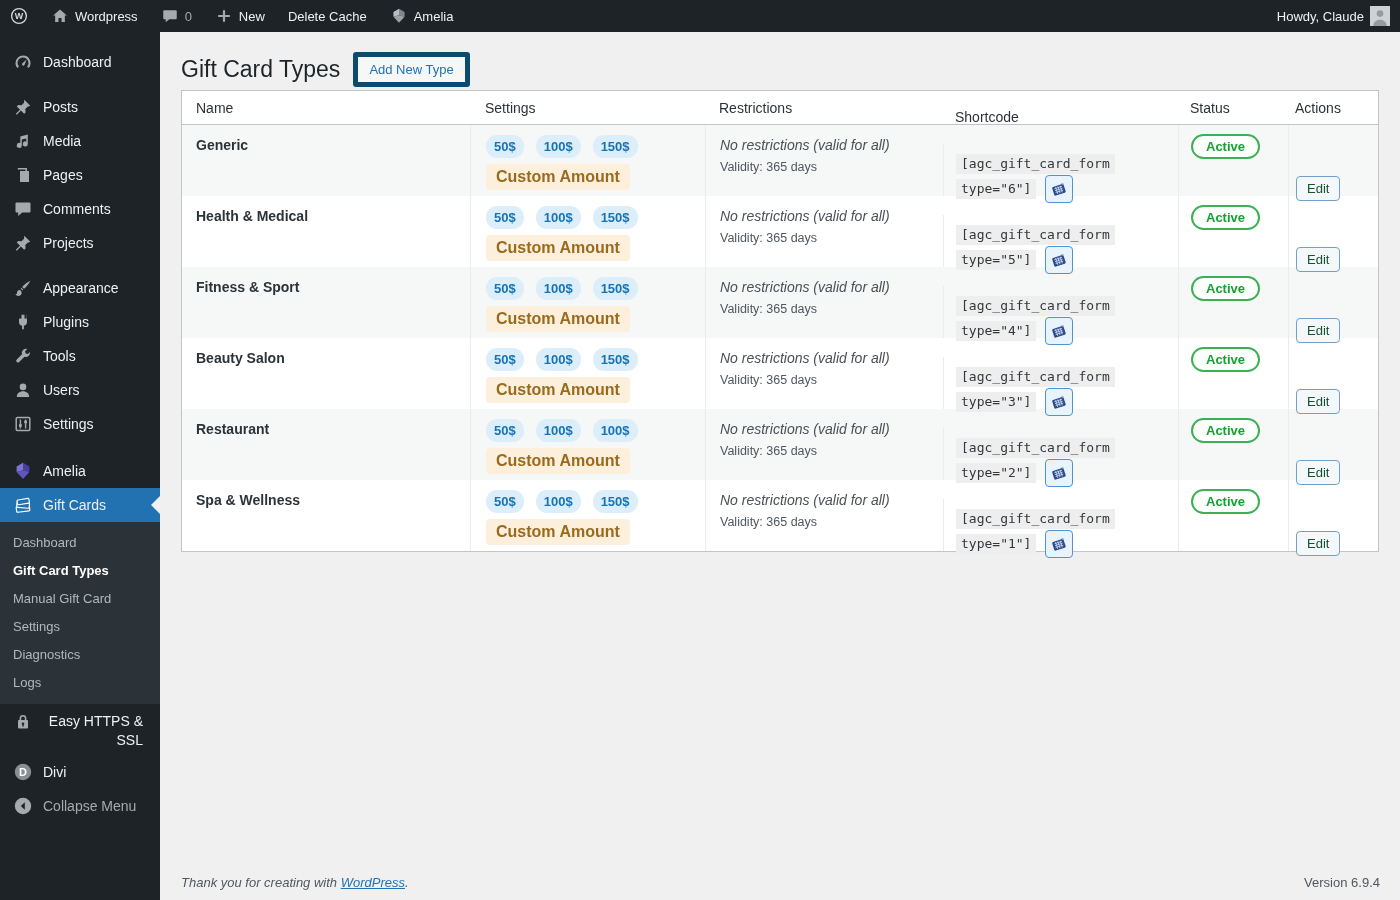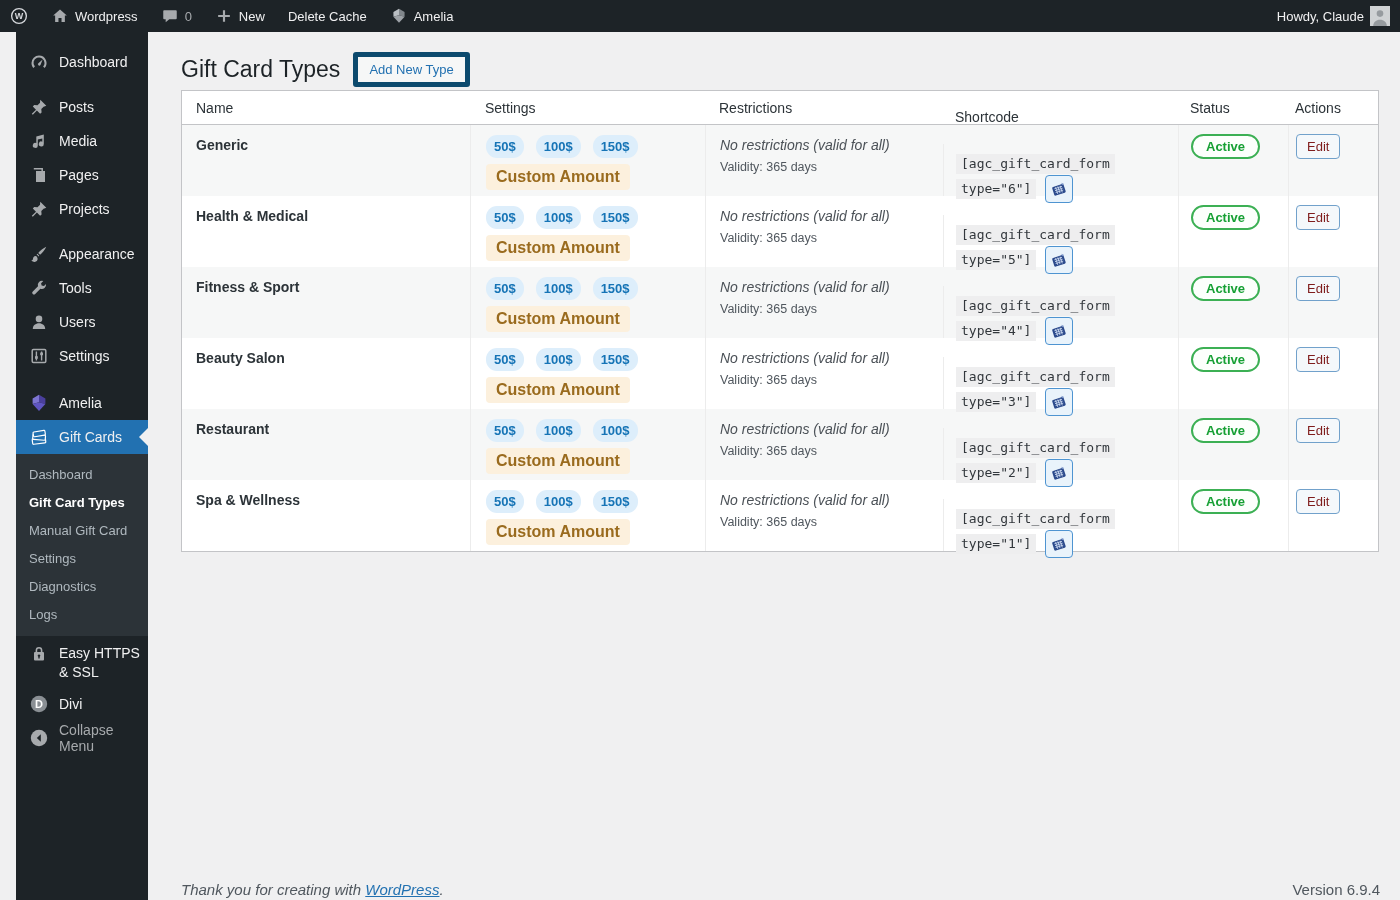--- a/index.html
+++ b/index.html
@@ -13,36 +13,36 @@
   .ab-item { display:flex; align-items:center; gap:6px; height:32px; padding:0 2px; cursor:pointer; white-space:nowrap; }
   .ab-left { display:flex; align-items:center; gap:19px; padding-left:8px; }
   .ab-right { margin-left:auto; display:flex; align-items:center; gap:8px; padding-right:8px; }
   .ab-icon { width:18px; height:18px; display:inline-block; }
   .ab-icon svg { width:18px; height:18px; display:block; }
   .ab-count { color:#a7aaad; }
   .avatar { width:20px; height:20px; overflow:hidden; display:inline-block; }
   .avatar svg { width:20px; height:20px; display:block; }
 
   
-  #sidebar { position:absolute; top:32px; left:16px; width:132px; height:868px; background:#1d2327; color:#f0f0f1; }
+  #sidebar { position:absolute; top:32px; left:0; width:160px; height:868px; background:#1d2327; color:#f0f0f1; }
   .menu-group { padding-top:0; }
   .mg-1 { margin-top:13px; } .mg-2 { margin-top:11px; } .mg-3 { margin-top:11px; } .mg-4 { margin-top:13px; }
   .menu-item { display:flex; align-items:center; height:34px; padding-left:13px; gap:10px;
     font-size:14px; cursor:pointer; position:relative; }
   .menu-item .mi-icon { width:20px; height:20px; flex:0 0 20px; }
   .menu-item .mi-icon svg { width:20px; height:20px; display:block; }
   .menu-item.active { background:#2271b1; }
   .menu-item.active::after { content:""; position:absolute; right:0; top:50%; margin-top:-9px;
     border-top:9px solid transparent; border-bottom:9px solid transparent; border-right:9px solid #f0f0f1; }
   #submenu { background:#2c3338; padding:6px 0 8px 0; }
   .submenu-item { height:28px; display:flex; align-items:center; padding-left:13px;
     font-size:13px; color:#b0b9bf; cursor:pointer; }
   .submenu-item.active { color:#fff; font-weight:bold; }
   .bottom-group { margin-top:3px; }
-  .menu-item.two-line { height:48px; align-items:flex-start; padding-top:5px; }
+  .menu-item.two-line { height:48px; align-items:flex-start; padding-top:5px;text-align:right; }
   .menu-item.two-line .mi-label { line-height:19px; width:100px; }
   .collapse-label { color:#a7aaad; }
 
   
   #main { position:absolute; top:32px; left:160px; width:1240px; height:868px; background:#f0f0f1; }
   .page-head { margin:20px 0 0 21px; display:flex; align-items:center; gap:10px; }
   h1.page-title { font-size:23px; font-weight:400; color:#1d2327; line-height:29px; }
   .add-btn { margin-left:3px; background:#f6f7f7; border:5px solid #0c4a6e; color:#2271b1;
     font-size:13px; padding:5px 11px; border-radius:3px; cursor:pointer; font-family:inherit; }
 
@@ -74,26 +74,26 @@
   .sc-cell { padding:10px 0 0 12px; font-family:"DejaVu Sans Mono", monospace; font-size:13px; color:#32373c; }
   .sc-line { background:#eeeeef; padding:2px 5px; display:inline-block; line-height:16px; }
   .sc-row2 { display:flex; align-items:center; margin-top:1px; }
   .copy-btn { width:28px; height:28px; margin-left:9px; background:#e9f3fb; border:1px solid #4e94d1;
     border-radius:4px; cursor:pointer; display:inline-flex; align-items:center; justify-content:center; padding:0; }
   .copy-btn svg { width:20px; height:20px; display:block; }
   .status-cell { padding:9px 0 0 12px; }
   .pill { display:inline-block; border:2px solid #3cb054; color:#16a034; font-weight:bold;
     font-size:13px; padding:3px 13px; border-radius:14px; background:#fcfffc; }
   .actions-cell { padding:9px 0 0 7px; }
-  .edit-btn { background:#f4f8fb; border:1px solid #71a1cb; color:#7f1d1d; font-size:13px;
-    padding:4px 10px; border-radius:4px; cursor:pointer; font-family:inherit; }
+  .edit-btn { background:#f4f8fb; border:1px solid #71a1cb; color:#14532d; font-size:13px;
+    padding:4px 10px; border-radius:4px; cursor:pointer; font-family:inherit;margin-top:42px; }
 
   
-  #footer { position:absolute; left:21px; right:20px; bottom:2px; display:flex;
-    font-size:15px; color:#50575e; }
+  #footer { position:absolute; left:21px; right:20px; bottom:10px; display:flex;
+    font-size:13px; color:#50575e; }
   .thanks { font-style:italic; }
   .thanks a { color:#2271b1; cursor:pointer; text-decoration:underline; }
   .version { margin-left:auto; font-style:normal; color:#50575e; }
 </style>
 </head>
 <body>
 
 <div id="root">
 
   <header id="adminbar">
@@ -191,34 +191,50 @@
             <svg viewBox="0 0 20 20">
               <path fill="none" stroke="#a7aaad" stroke-width="1.5" d="M4.8 3.8h8.4v9.4"></path>
               <path fill="#a7aaad" d="M7 6h9v11H7z"></path>
             </svg>
           </span>
           <span class="mi-label">Pages</span>
         </div>
         <div class="menu-item">
           <span class="mi-icon">
             <svg viewBox="0 0 20 20">
+              <path fill="#a7aaad" d="M3.5 3.5h13a1 1 0 0 1 1 1v8a1 1 0 0 1-1 1H9.2l-4 3.4v-3.4H3.5a1 1 0 0 1-1-1v-8a1 1 0 0 1 1-1z"></path>
+            </svg>
+          </span>
+          <span class="mi-label">Comments</span>
+        </div>
+        <div class="menu-item">
+          <span class="mi-icon">
+            <svg viewBox="0 0 20 20">
               <path fill="#a7aaad" d="M11.3 2.7l6 6-1.9.9-.5-.1-2.6 2.6.3 3.3-1.5 1.4-3.2-3.2-4.1 4.2-1-1 4.2-4.1-3.2-3.2 1.4-1.5 3.3.3 2.6-2.6-.1-.5z"></path>
             </svg>
           </span>
           <span class="mi-label">Projects</span>
         </div>
       </div>
       <div class="menu-group mg-3">
         <div class="menu-item">
           <span class="mi-icon">
             <svg viewBox="0 0 20 20">
               <path fill="#a7aaad" d="M17.2 2.8c-2.7 1.1-6.3 4.1-8 6.1l1.9 1.9c2-1.7 5-5.3 6.1-8zM8.4 9.8c-.5.5-.8 1-.8 1 .9.2 1.5.9 1.7 1.7 0 0 .5-.3 1-.8zM6.6 12c-1.9 0-2.4 1.6-2.6 2.7-.1 1-.7 1.6-1.7 1.9 1 1 2.3 1.4 3.5 1.3 1.7-.2 3-1.5 2.8-3.2-.1-1.5-1-2.7-2-2.7z"></path>
             </svg>
           </span>
           <span class="mi-label">Appearance</span>
+        </div>
+        <div class="menu-item">
+          <span class="mi-icon">
+            <svg viewBox="0 0 20 20">
+              <path fill="#a7aaad" d="M13.3 2.8v3.6h-1.8V2.8H8.5v3.6H6.9c-.5 0-.9.4-.9.9v2.4a4.2 4.2 0 0 0 3.1 4.1v3.4h1.8v-3.4a4.2 4.2 0 0 0 3.1-4.1V7.3c0-.5-.4-.9-.9-.9h-.1V2.8z"></path>
+            </svg>
+          </span>
+          <span class="mi-label">Plugins</span>
         </div>
         <div class="menu-item">
           <span class="mi-icon">
             <svg viewBox="0 0 20 20">
               <path fill="#a7aaad" d="M17 6a4.2 4.2 0 0 1-5.6 4.7l-5.2 5.2a1.7 1.7 0 1 1-2.4-2.4L9 8.3A4.2 4.2 0 0 1 14.3 3l-2.2 2.2.5 2.4 2.4.5z"></path>
             </svg>
           </span>
           <span class="mi-label">Tools</span>
         </div>
         <div class="menu-item">

